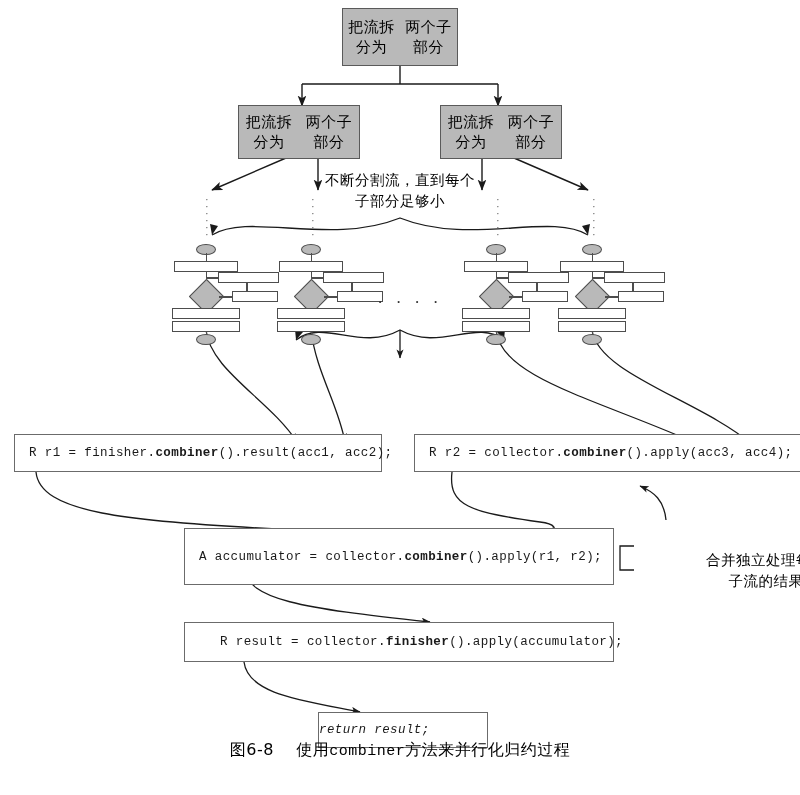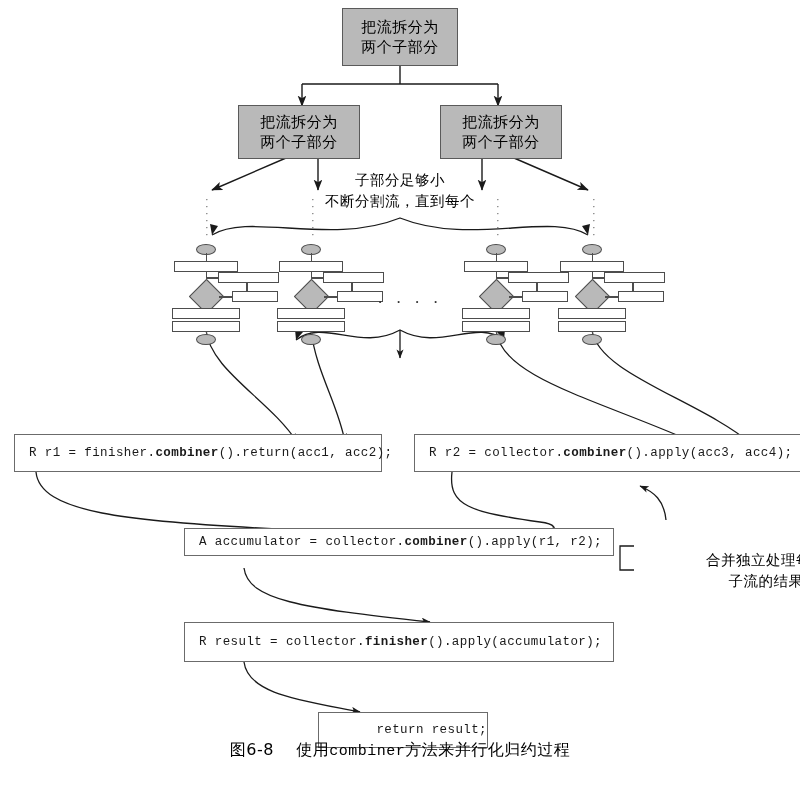--- a/index.html
+++ b/index.html
@@ -26,21 +26,20 @@
     width: 800px;
     height: 795px;
     pointer-events: none;
   }
   .gbox {
     position: absolute;
     background: #b9b9b9;
     border: 1.5px solid #5a5a5a;
     box-sizing: border-box;
     display: flex;
-    flex-direction: column;
     align-items: center;
     justify-content: center;
     font-family: "DejaVu Sans", "Liberation Sans", sans-serif;
     font-size: 15px;
     line-height: 1.35;
     color: #000;
     text-align: center;
     letter-spacing: 0.5px;
   }
   .gbox span { display: block; }
@@ -52,21 +51,22 @@
     display: flex;
     align-items: center;
     font-family: "Liberation Mono", "DejaVu Sans Mono", monospace;
     font-size: 12.5px;
     color: #1a1a1a;
     white-space: pre;
     letter-spacing: 0.4px;
   }
   .codebox .pad { padding-left: 14px; }
   .codebox.center {
-    justify-content: flex-end;
+    justify-content: flex-start;
+    font-style: italic;
   }
   .codebox b { font-weight: bold; }
   .note {
     position: absolute;
     font-family: "DejaVu Sans", "Liberation Sans", sans-serif;
     font-size: 14.5px;
     line-height: 1.45;
     color: #000;
     text-align: center;
     letter-spacing: 0.5px;
@@ -194,22 +194,22 @@
     <span>把流拆分为</span>
     <span>两个子部分</span>
   </div>
 
   <div class="gbox" style="left:440px; top:105px; width:122px; height:54px;">
     <span>把流拆分为</span>
     <span>两个子部分</span>
   </div>
 
   <div class="note" style="left:400px; top:170px; transform:translateX(-50%);">
+    <div>不断分割流，直到每个</div>
     <div>子部分足够小</div>
-    <div>不断分割流，直到每个</div>
   </div>
 
   <div class="dotcol" style="left:205px; top:196px;">
     <div>·</div>
       <div>·</div>
       <div>·</div>
       <div>·</div>
       <div>·</div>
       <div>·</div>
   </div>
@@ -307,32 +307,32 @@
     <div class="rc" style="left:10px; top:64px; width:68px; height:11px;"></div>
     <div class="rc" style="left:10px; top:77px; width:68px; height:11px;"></div>
     <div class="ln" style="left:43.5px; top:88px; width:1.5px; height:5px;"></div>
     <div class="el" style="left:34px; top:90px;"></div>
   </div>
 
   <div class="ellipsis-mid" style="left:378px; top:288px;">. . . .</div>
 
 
   <div class="codebox" style="left:14px; top:434px; width:368px; height:38px;">
-    <span class="pad"><span>R r1 = finisher.</span><b>combiner</b><span>().return(acc1, acc2);</span></span>
+    <span class="pad"><span>R r1 = finisher.</span><b>combiner</b><span>().result(acc1, acc2);</span></span>
   </div>
 
   <div class="codebox" style="left:414px; top:434px; width:444px; height:38px;">
     <span class="pad"><span>R r2 = collector.</span><b>combiner</b><span>().apply(acc3, acc4);</span></span>
   </div>
 
-  <div class="codebox" style="left:184px; top:528px; width:430px; height:28px;">
+  <div class="codebox" style="left:184px; top:528px; width:430px; height:57px;">
     <span class="pad"><span>A accumulator = collector.</span><b>combiner</b><span>().apply(r1, r2);</span></span>
   </div>
 
-  <div class="codebox" style="left:184px; top:622px; width:430px; height:40px;">
+  <div class="codebox" style="left:184px; top:622px; width:430px; height:40px;padding-left:21px;">
     <span class="pad"><span>R result = collector.</span><b>finisher</b><span>().apply(accumulator);</span></span>
   </div>
 
   <div class="codebox center" style="left:318px; top:712px; width:170px; height:36px;">
     <span>return result;</span>
   </div>
 
   <div class="note" style="left:718px; top:550px; transform:translateX(-50%);margin-left:48px;">
     <div>合并独立处理每个</div>
     <div>子流的结果</div>

